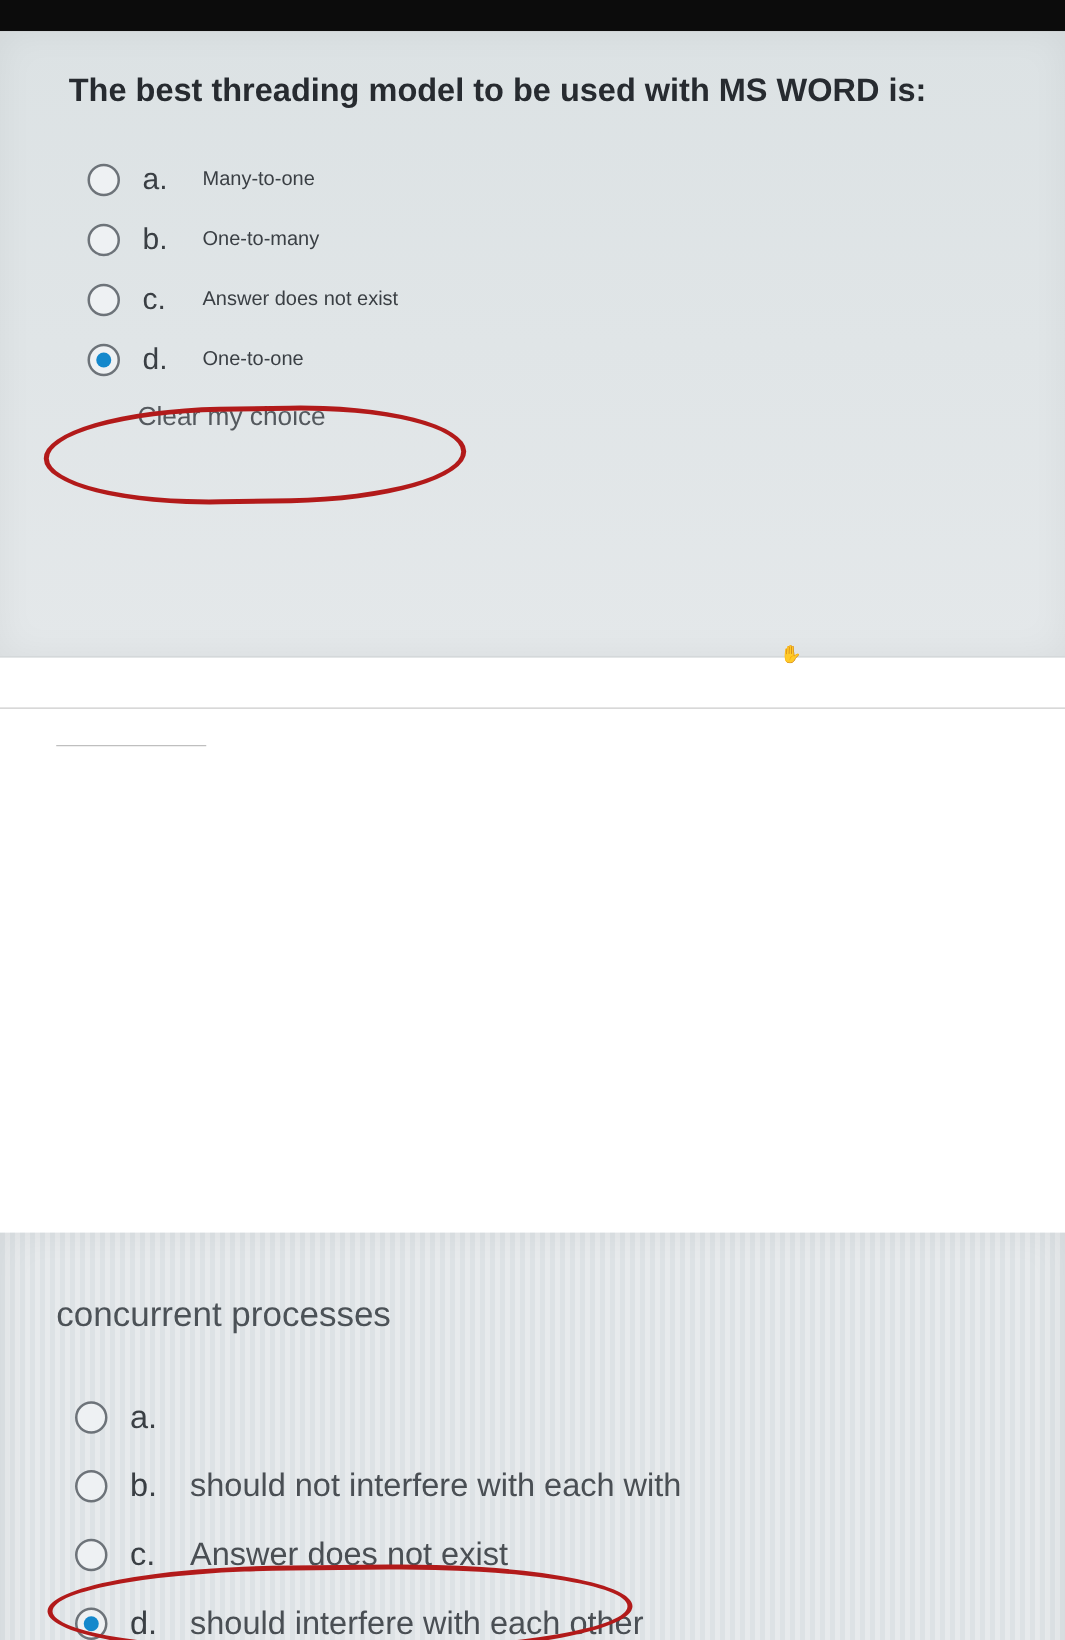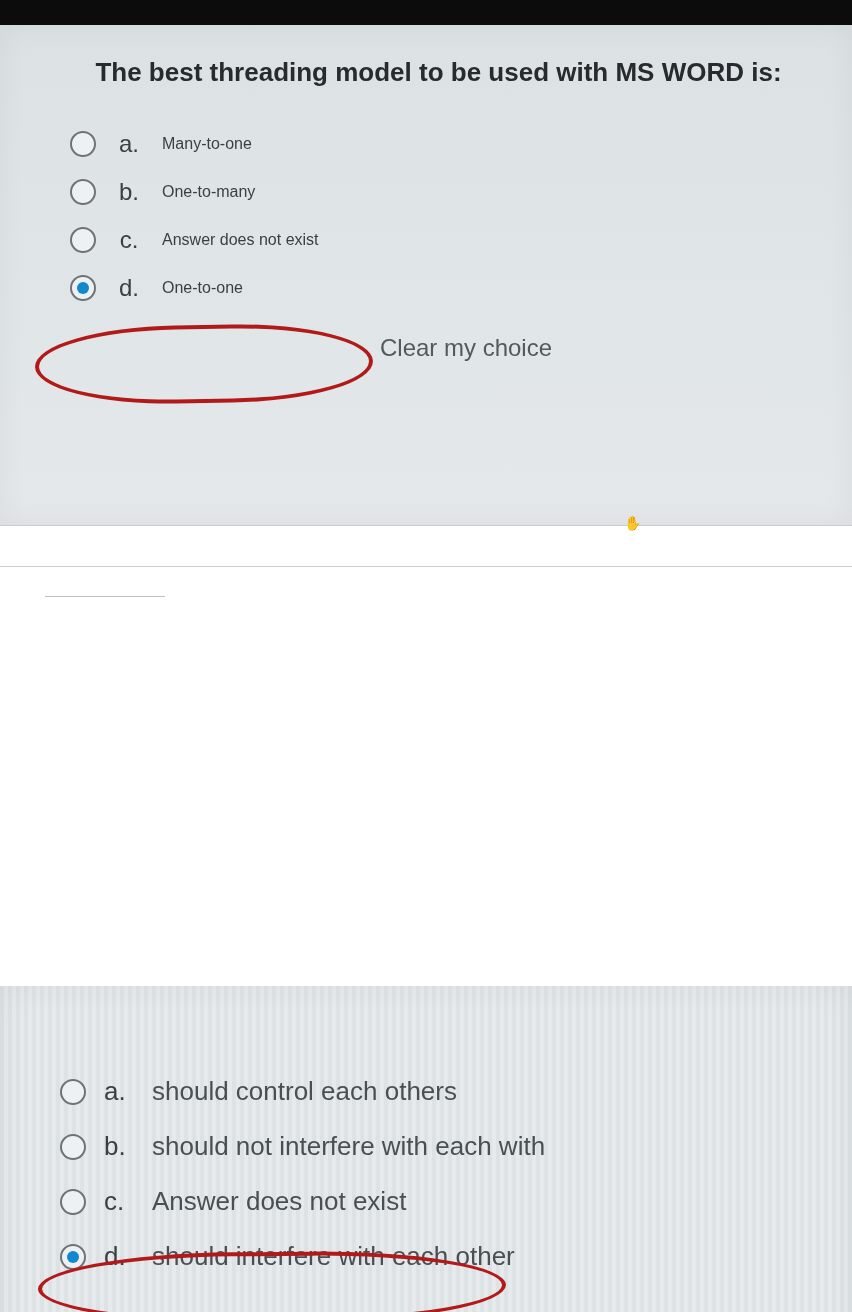--- a/index.html
+++ b/index.html
@@ -1,31 +1,31 @@
 <!DOCTYPE html>
 <html><head>
 <meta charset="utf-8">
 <style>
   html,body{margin:0;padding:0;background:#fff;font-family:"Segoe UI",Arial,sans-serif;color:#2a2e33;}
   .page{width:852px;min-height:1312px;position:relative;margin:0 auto;background:#fff;}
   .topbar{height:25px;background:#0c0c0c;width:100%;}
   .question-card{position:relative;margin:0 ;padding:30px 30px 40px 55px;
     background:linear-gradient(180deg,#dce2e4 0%,#e4e8ea 100%);
     box-shadow:inset 0 0 30px rgba(0,0,0,.05);border-bottom:1px solid #c7cdd0;}
-  .q1-card{height:430px;text-align:center;}
+  .q1-card{height:430px;}
   .q-title{font-weight:700;font-size:26px;line-height:1.35;color:#272b30;}
   .options{margin-top:40px;padding-left:15px;}
   .opt-row{display:flex;align-items:center;gap:18px;margin-bottom:20px;font-size:24px;color:#3a3f44;}
   .radio-outer{width:22px;height:22px;border:2px solid #6d7379;border-radius:50%;flex:none;
     display:flex;align-items:center;justify-content:center;background:#eef1f3;cursor:pointer;}
   .radio-dot{width:12px;height:12px;border-radius:50%;background:#1488cc;display:none;}
   .radio-outer.sel .radio-dot{display:block;}
   .opt-letter{min-width:30px;font-size:24px;color:#3a3f44;}
   .opt-text{font-size:16px;color:#3a3f44;}
-  .clear-link{margin-top:32px;margin-left:55px;font-size:24px;color:#54595e;cursor:pointer;}
+  .clear-link{margin-top:20px;margin-left:55px;font-size:21px;color:#54595e;cursor:pointer;}
   
   .red-circle{position:absolute;border:4px solid #b21a1a;border-radius:50%/60%;pointer-events:none;}
   .red-circle.c1{left:35px;top:300px;width:330px;height:70px;transform:rotate(-1deg);}
   .red-circle.c2{left:38px;top:266px;width:460px;height:62px;transform:rotate(-0.5deg);}
   
   .divider1{height:1px;background:#ccc;margin:40px 0 0 0;}
   .gap{height:420px;position:relative;}
   .faint-line{position:absolute;left:45px;top:30px;width:120px;height:1px;background:#bfbfbf;}
   
   .q2-card{height:410px;padding-top:50px;padding-left:45px;
@@ -74,25 +74,25 @@
     <div class="red-circle c1"></div>
     <span class="small-hand">✋</span>
   </div>
 
   <div class="gap">
     <div class="divider1"></div>
     <div class="faint-line"></div>
   </div>
 
   <div class="question-card q2-card q2">
+    <div class="q2-title">concurrent processes</div>
     <div class="options">
       <div class="opt-row">
         <span class="radio-outer"></span>
         <span class="opt-letter">a.</span>
-        <span class="opt-text">should control each others</span>
       </div>
       <div class="opt-row">
         <span class="radio-outer"></span>
         <span class="opt-letter">b.</span>
         <span class="opt-text">should not interfere with each with</span>
       </div>
       <div class="opt-row">
         <span class="radio-outer"></span>
         <span class="opt-letter">c.</span>
         <span class="opt-text">Answer does not exist</span>

